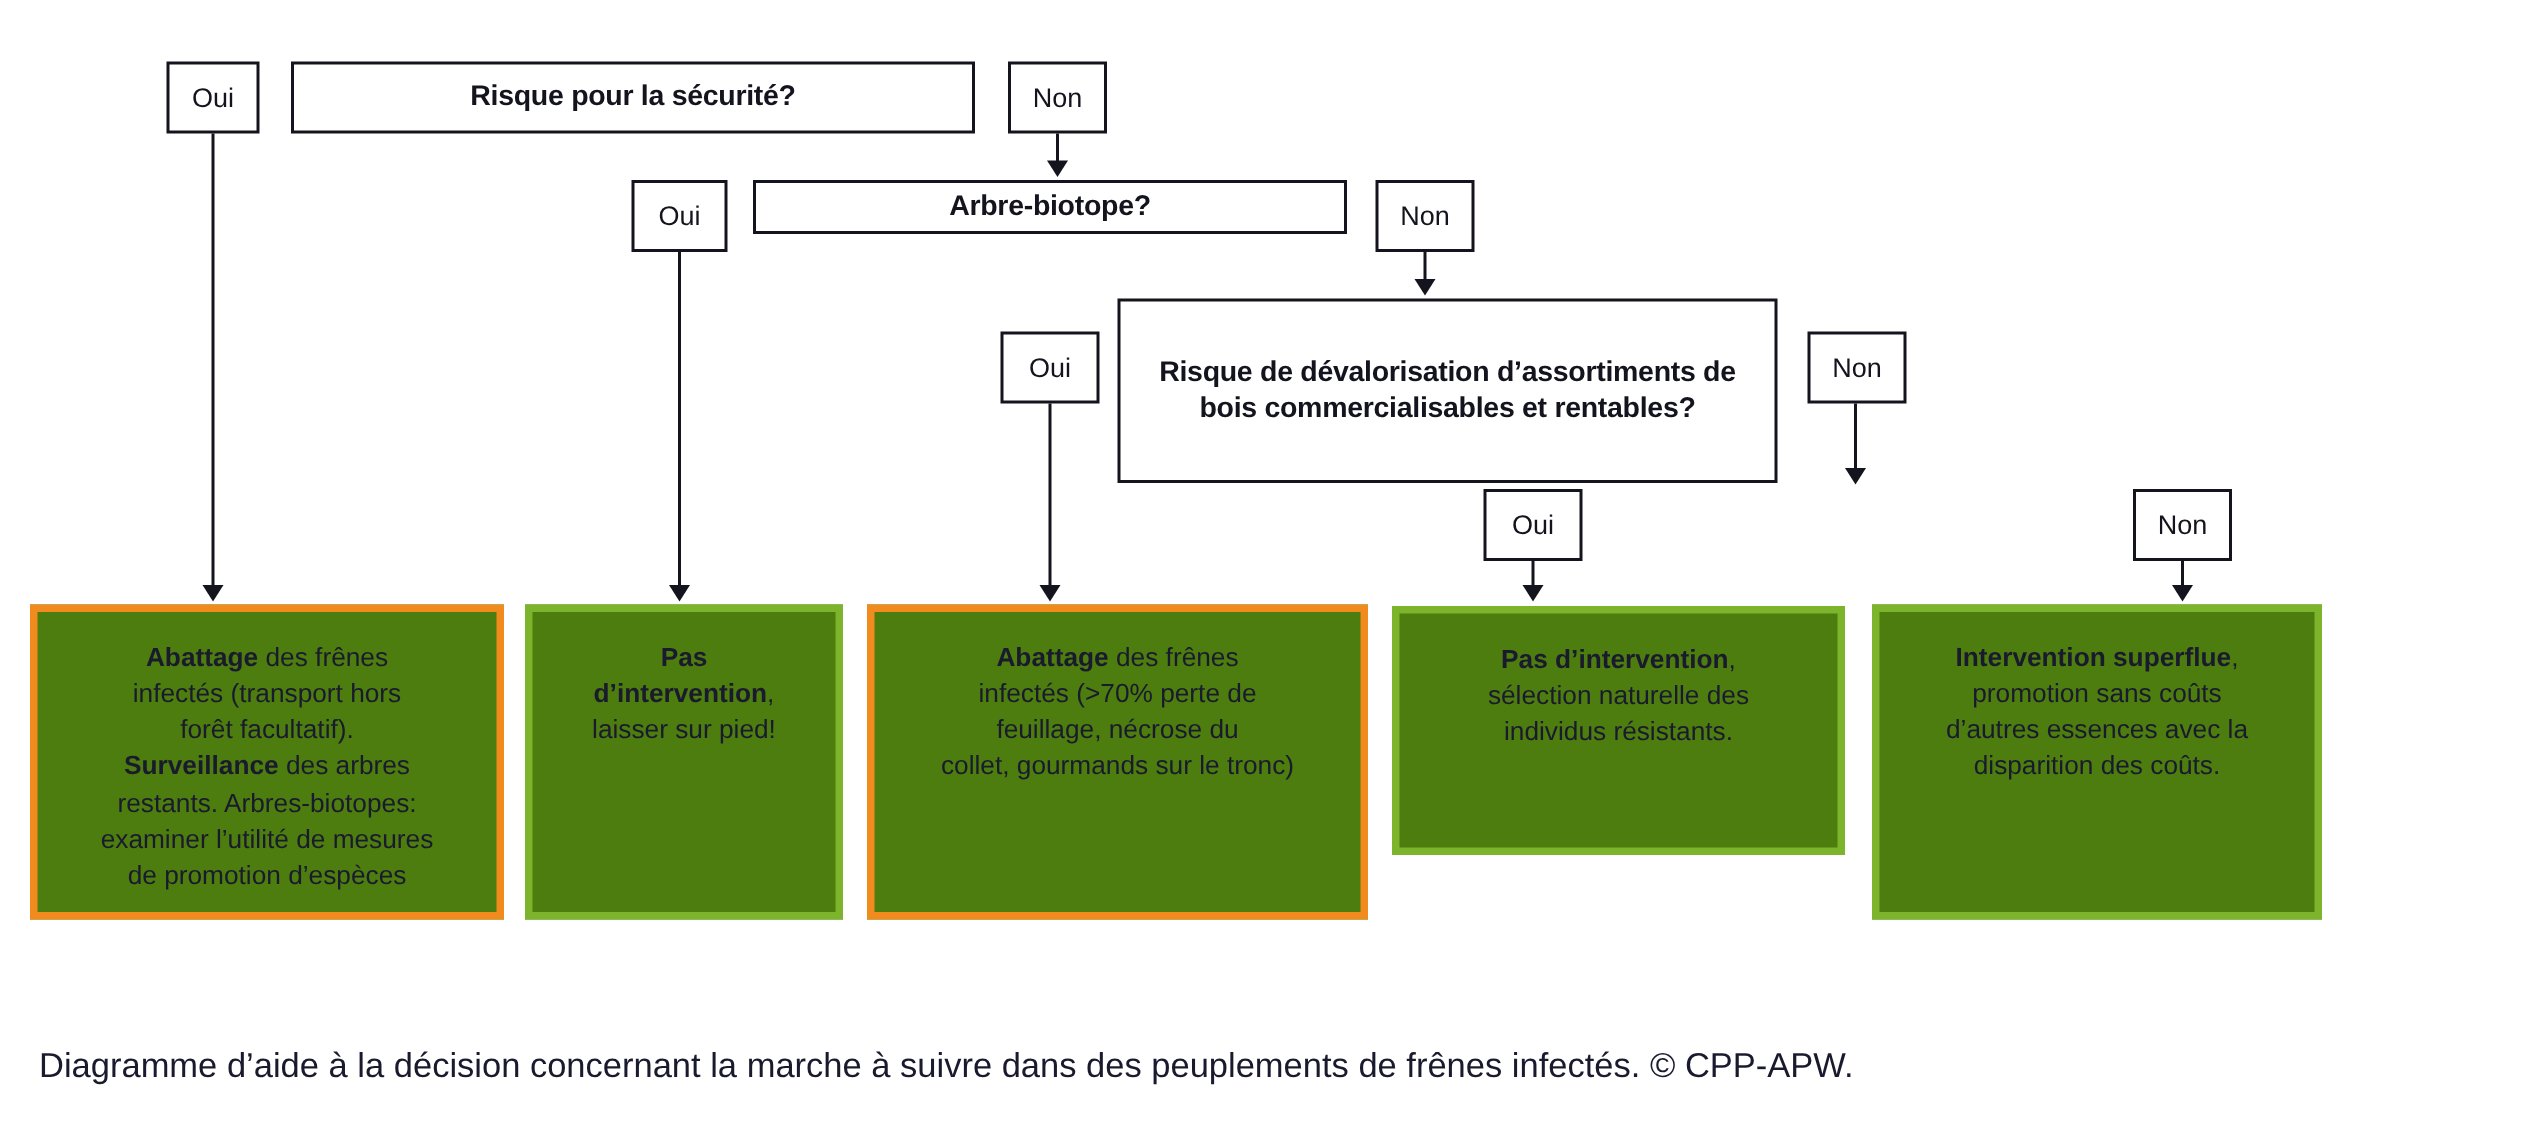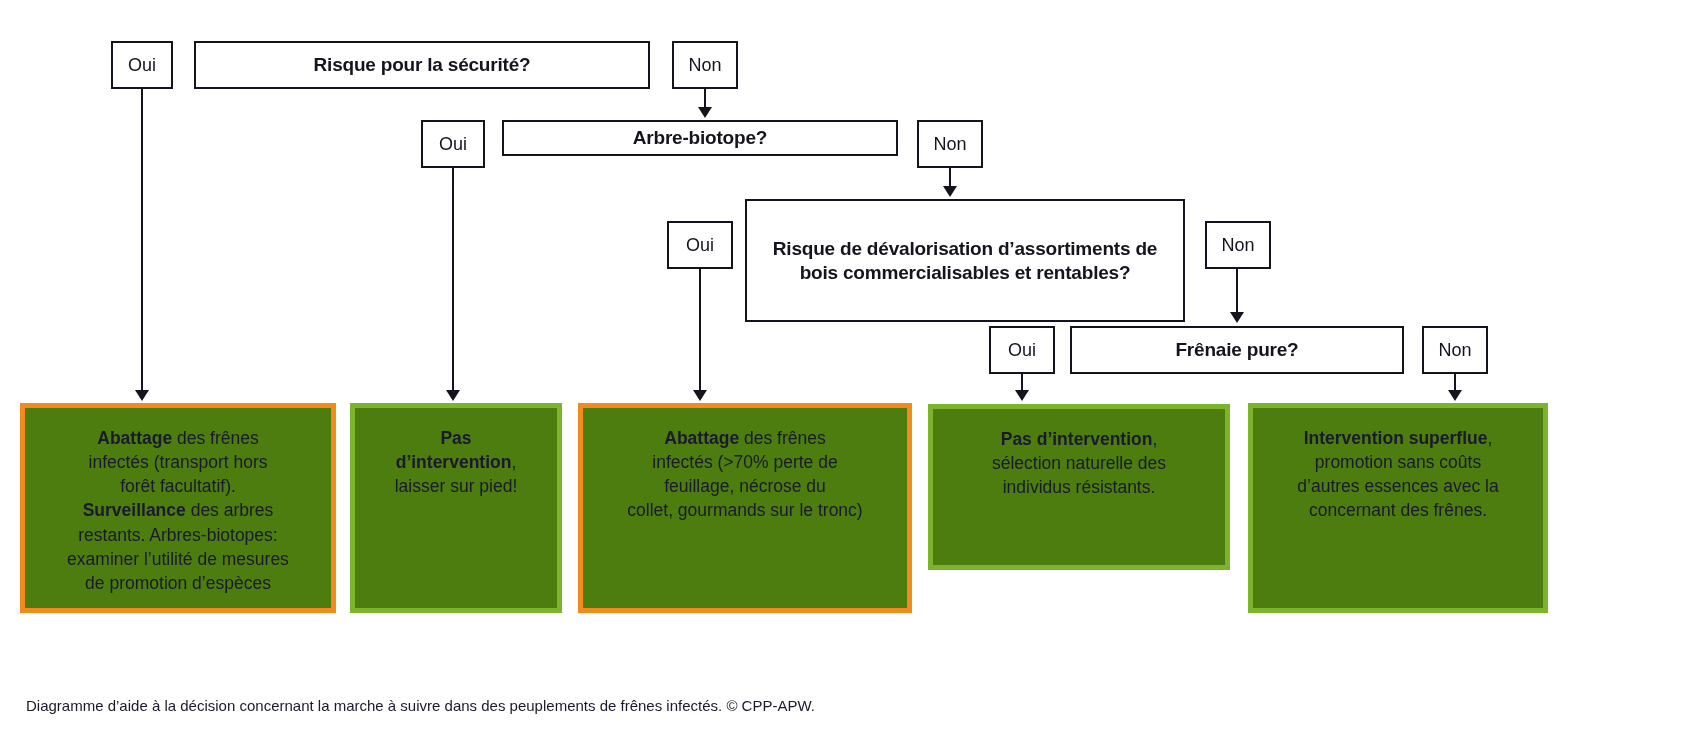--- a/index.html
+++ b/index.html
@@ -81,21 +81,21 @@
     border-left: 7px solid transparent;
     border-right: 7px solid transparent;
     border-top: 11px solid #14141e;
   }
 
   
   #caption {
     position: absolute;
     left: 26px;
     top: 697px;
-    font-size: 15px;
+    font-size: 23px;
     color: #1a1a2e;
     white-space: nowrap;
   }
 </style>
 </head>
 <body>
 
 <div id="canvas">
 
   <div class="abox" style="left:111px; top:41px; width:62px; height:48px;">
@@ -149,23 +149,20 @@
   <div class="vline" style="left:699px; top:269px; height:125px;"></div>
   <div class="arrowhead" style="left:693px; top:390px;"></div>
 
   <div class="vline" style="left:1236px; top:269px; height:47px;"></div>
   <div class="arrowhead" style="left:1230px; top:312px;"></div>
 
   <div class="abox" style="left:989px; top:326px; width:66px; height:48px;">
     <span>Oui</span>
   </div>
 
-  <div class="qbox" style="left:1070px; top:326px; width:334px; height:48px;">
-    <span>Frênaie pure?</span>
-  </div>
 
   <div class="abox" style="left:1422px; top:326px; width:66px; height:48px;">
     <span>Non</span>
   </div>
 
   <div class="vline" style="left:1021px; top:374px; height:20px;"></div>
   <div class="arrowhead" style="left:1015px; top:390px;"></div>
 
   <div class="vline" style="left:1454px; top:374px; height:20px;"></div>
   <div class="arrowhead" style="left:1448px; top:390px;"></div>
@@ -196,18 +193,18 @@
   <div class="outcome green" id="outcome-4" style="left: 928px; top: 404px; width: 302px; height: 166px; border-color: rgb(124, 180, 44);">
       <div><b>Pas d’intervention</b>,</div>
       <div>sélection naturelle des</div>
       <div>individus résistants.</div>
     </div>
 
   <div class="outcome green" id="outcome-5" style="left: 1248px; top: 403px; width: 300px; height: 210px; border-color: rgb(124, 180, 44);">
       <div><b>Intervention superflue</b>,</div>
       <div>promotion sans coûts</div>
       <div>d’autres essences avec la</div>
-      <div>concernant des frênes.</div>
+      <div>disparition des coûts.</div>
     </div>
 
   <div id="caption">Diagramme d’aide à la décision concernant la marche à suivre dans des peuplements de frênes infectés. © CPP-APW.</div>
 
 </div>
 
 </body></html>

